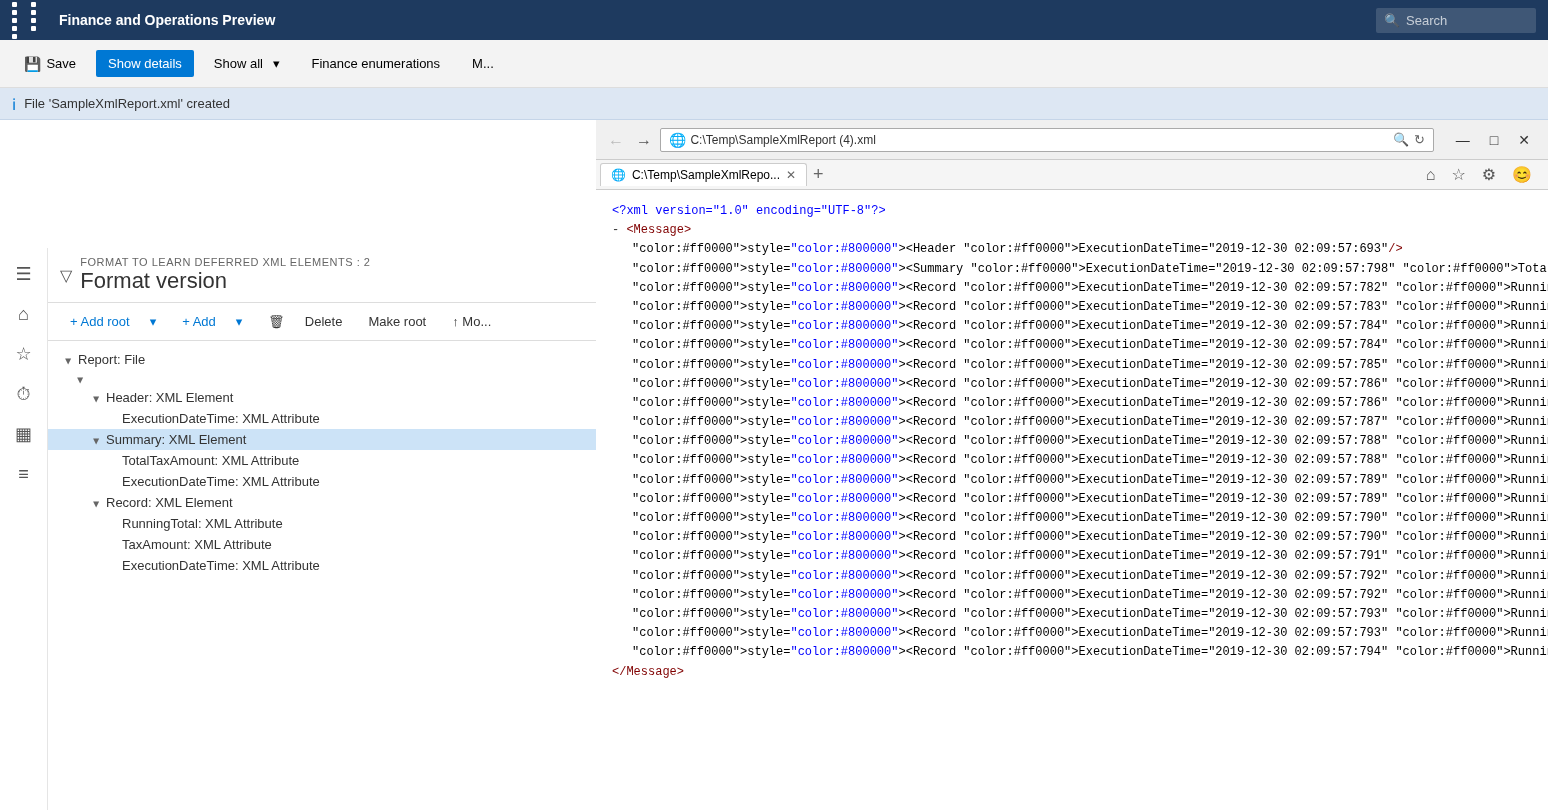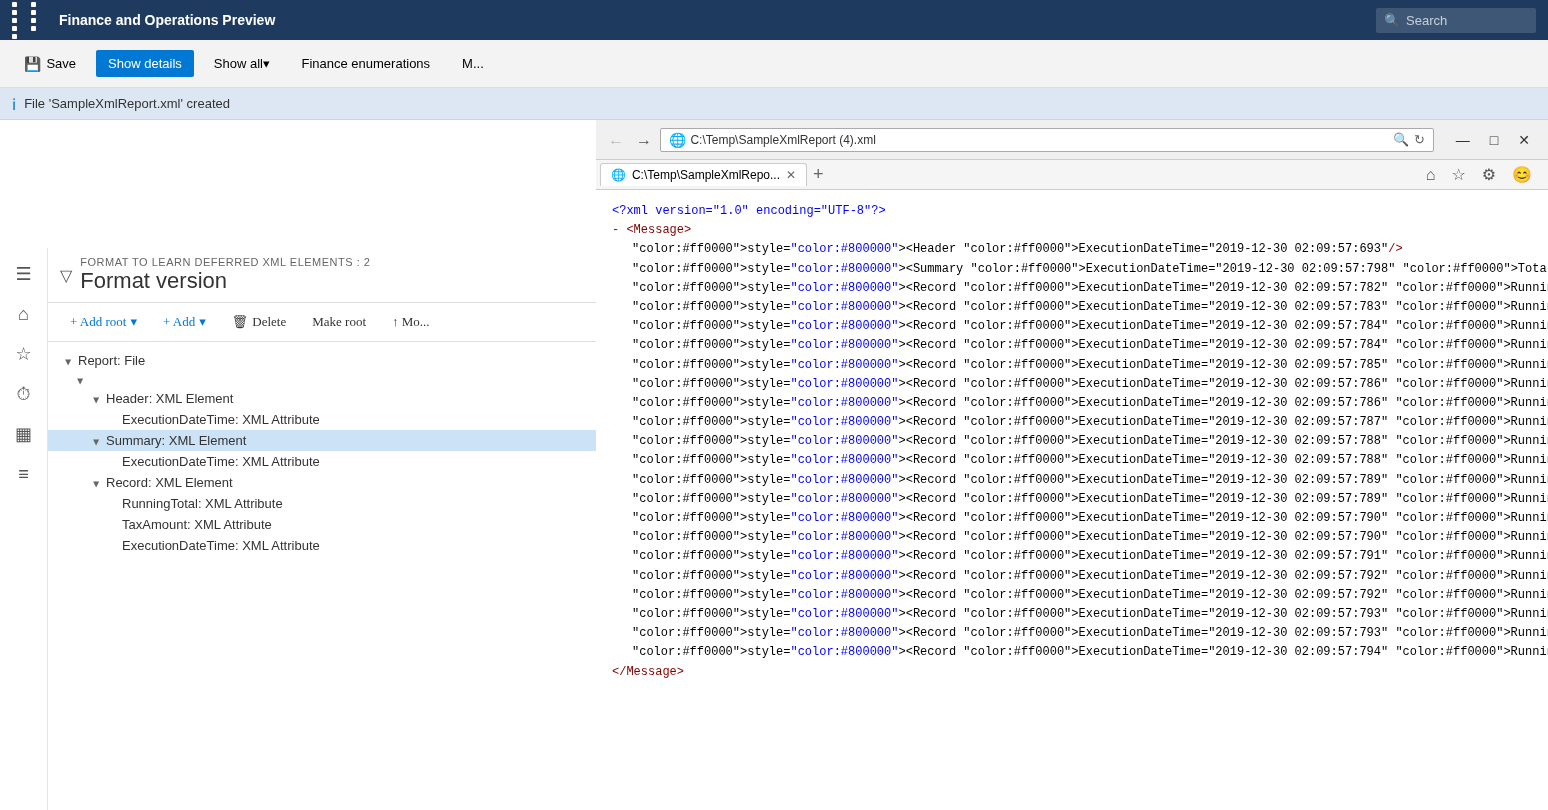--- a/index.html
+++ b/index.html
@@ -173,21 +173,21 @@
       border-radius: 2px;
     }
     .cmd-btn.primary {
       background: #0078d4;
       color: white;
     }
     .cmd-btn-icon { font-size: 14px; }
     .cmd-dropdown {
       display: flex;
       align-items: center;
-      gap: 0;
+      gap: 10px;
       padding: 6px 12px;
       border: none;
       background: none;
       cursor: pointer;
       font-size: 13px;
       border-radius: 2px;
     }
 
     
     .infobar {
@@ -267,29 +267,28 @@
       display: flex;
       align-items: center;
       padding: 6px 12px;
       gap: 6px;
       border-bottom: 1px solid #ddd;
       flex-shrink: 0;
     }
     .act-btn {
       display: flex;
       align-items: flex-end;
-      gap: 4px;
+      gap: 20px;
       padding: 5px 10px;
       border: none;
       background: none;
       cursor: pointer;
       font-size: 13px;
       color: #0078d4;
       border-radius: 2px;
-      font-family: Liberation Serif, serif;
     }
 
     
     .tree-area {
       flex: 1;
       overflow-y: auto;
       padding: 8px 0;
     }
     .tree-item {
       display: flex;
@@ -425,20 +424,24 @@
           <span class="tree-collapse" style="transform: rotate(-90deg); display: inline-block;">◄</span>
           <span class="tree-label">Header: XML Element</span>
         </div>
         <div class="tree-item level-3">
           <span class="tree-collapse"></span>
           <span class="tree-label">ExecutionDateTime: XML Attribute</span>
         </div>
         <div class="tree-item level-2 selected">
           <span class="tree-collapse" style="transform: rotate(-90deg); display: inline-block;">◄</span>
           <span class="tree-label">Summary: XML Element</span>
+        </div>
+        <div class="tree-item level-3">
+          <span class="tree-collapse"></span>
+          <span class="tree-label">TotalTaxAmount: XML Attribute</span>
         </div>
         <div class="tree-item level-3">
           <span class="tree-collapse"></span>
           <span class="tree-label">ExecutionDateTime: XML Attribute</span>
         </div>
         <div class="tree-item level-2">
           <span class="tree-collapse" style="transform: rotate(-90deg); display: inline-block;">◄</span>
           <span class="tree-label">Record: XML Element</span>
         </div>
         <div class="tree-item level-3">

